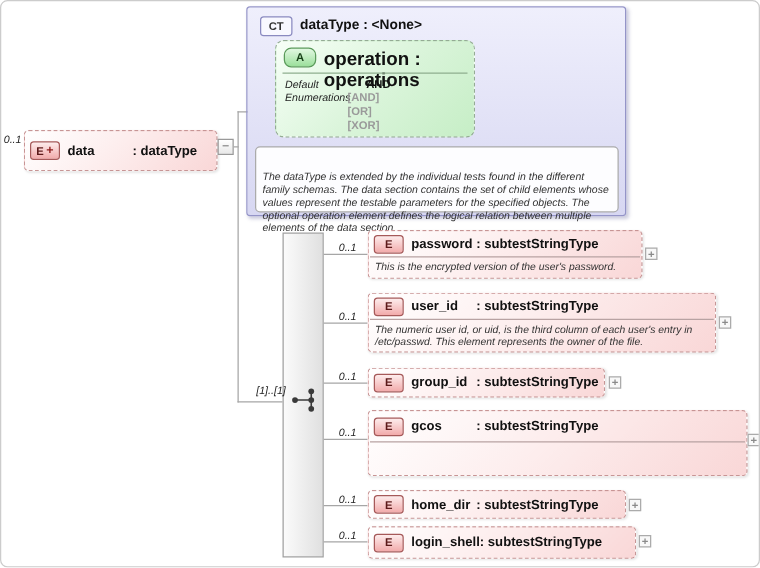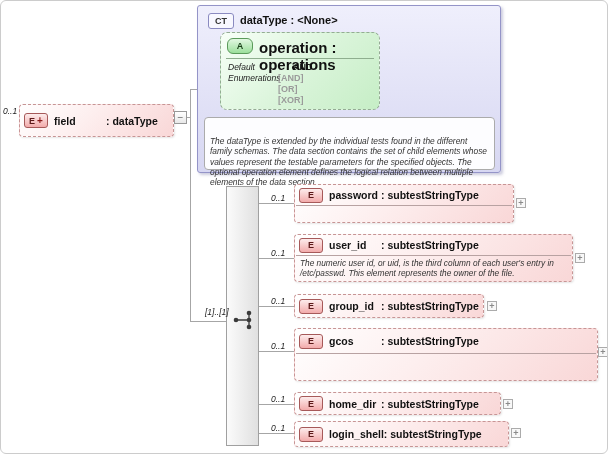--- a/index.html
+++ b/index.html
@@ -81,21 +81,21 @@
   <div class="line" style="left:258px;top:403px;width:35px;height:1px"></div>
   <div class="line" style="left:258px;top:432px;width:35px;height:1px"></div>
 
   <div class="card" style="left:2px;top:105px">0..1</div>
   <div class="elem-box" style="left:18px;top:103px;width:155px;height:33px">
     <div class="elem-title fill">
       <span class="e-badge eplus">
           <span>E</span>
           <span class="plus-glyph">+</span>
         </span>
-      <span class="elem-name">field</span>
+      <span class="elem-name">data</span>
       <span class="elem-type">: dataType</span>
     </div>
   </div>
   <div class="expand-box" style="left:173px;top:110px">−</div>
 
   <div class="ct-box">
     <div class="ct-badge">CT</div>
     <div class="ct-title">dataType : &lt;None&gt;</div>
 
     <div class="attr-box">
@@ -125,20 +125,21 @@
   </svg>
 
   <div class="card" style="left:270px;top:192px">0..1</div>
   <div class="elem-box" style="left:293px;top:183px;width:220px;height:39px">
     <div class="elem-title">
       <span class="e-badge">E</span>
       <span class="elem-name">password</span>
       <span class="elem-type">: subtestStringType</span>
     </div>
     <div class="elem-divider"></div>
+    <div class="elem-ann">This is the encrypted version of the user's password.</div>
   </div>
   <div class="plus-box" style="left:515px;top:197px">+</div>
 
   <div class="card" style="left:270px;top:247px">0..1</div>
   <div class="elem-box" style="left:293px;top:233px;width:279px;height:48px">
     <div class="elem-title">
       <span class="e-badge">E</span>
       <span class="elem-name">user_id</span>
       <span class="elem-type">: subtestStringType</span>
     </div>

